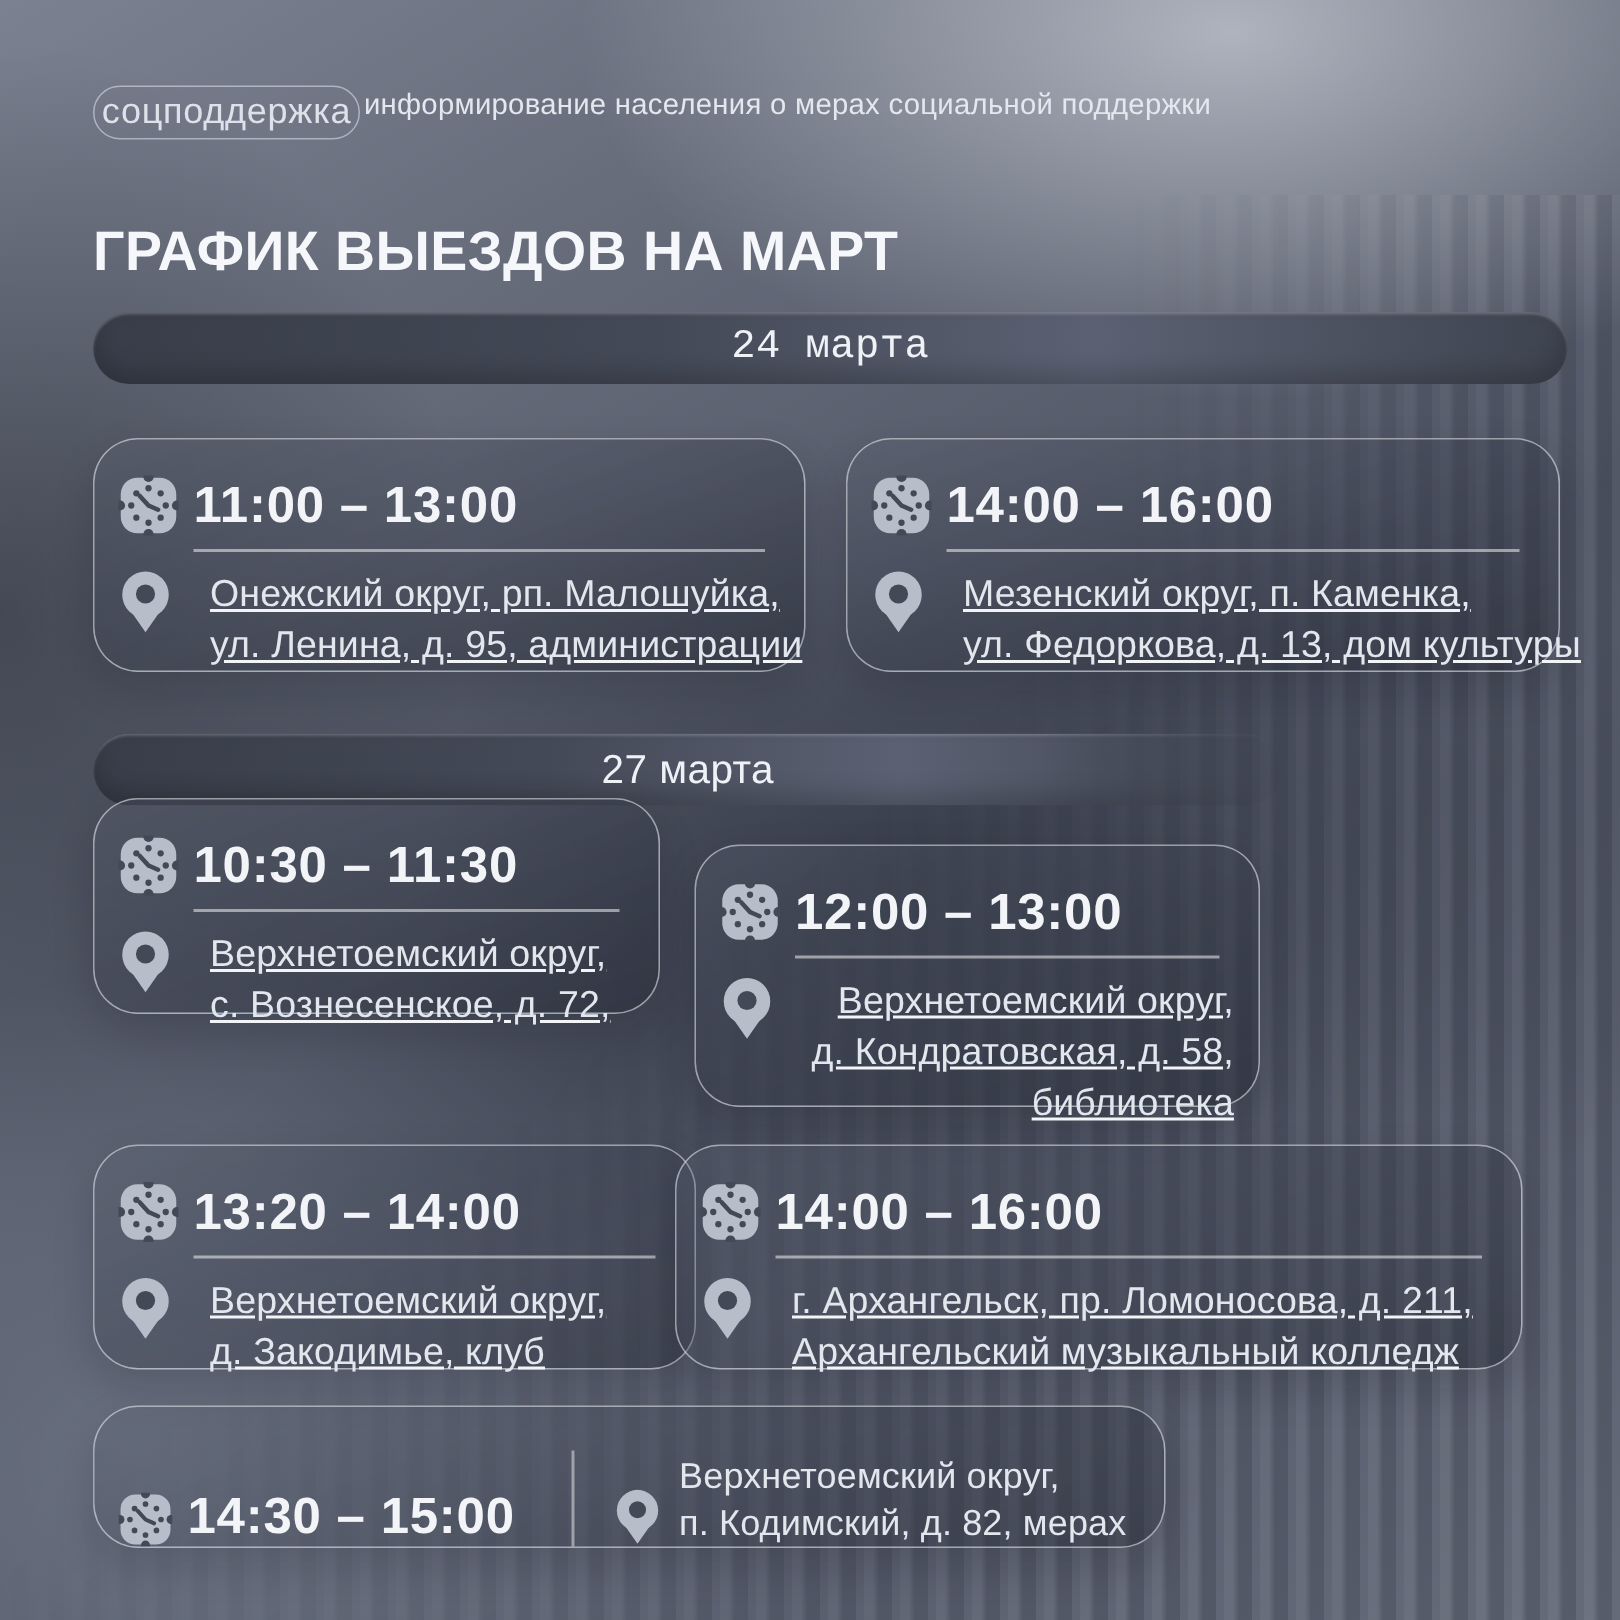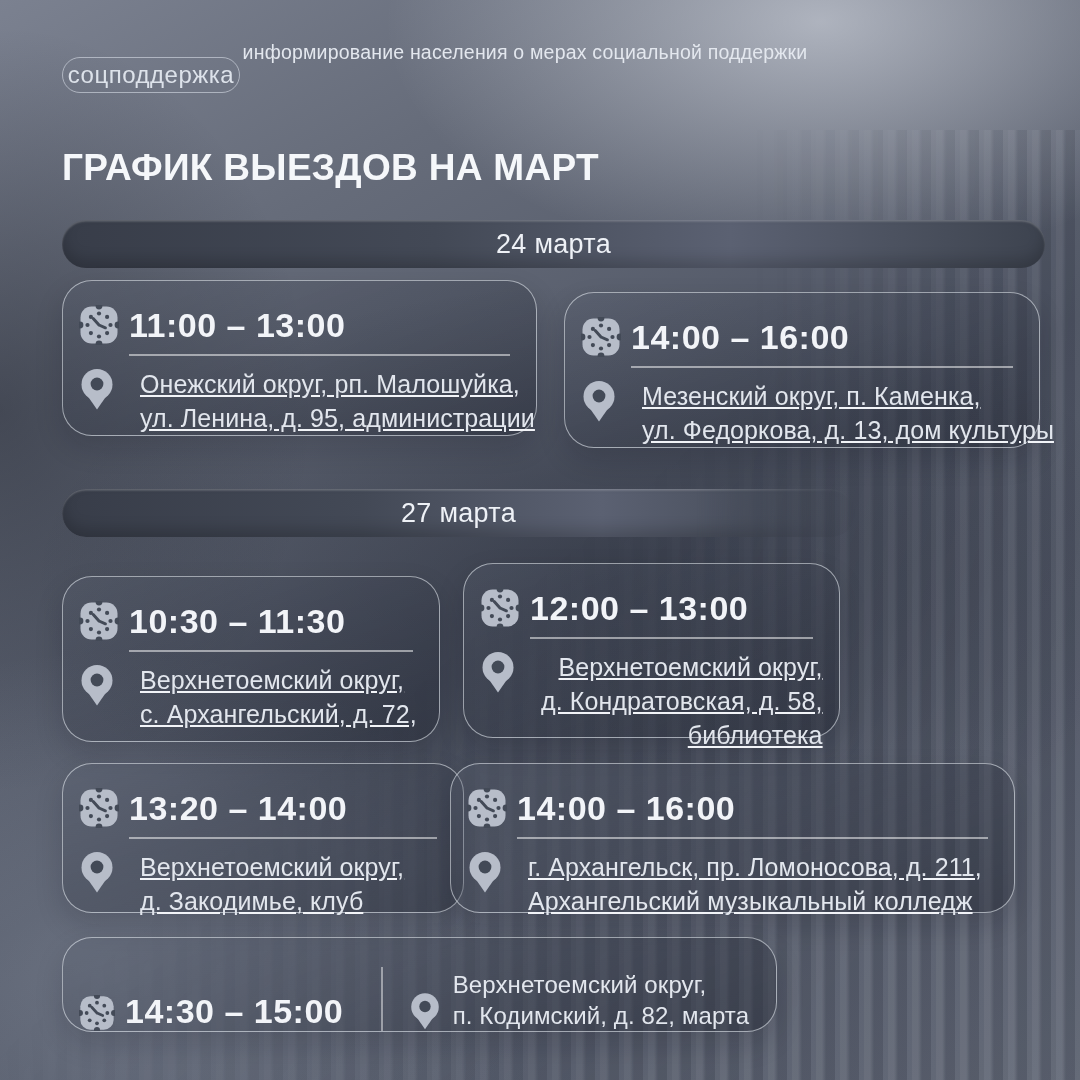--- a/index.html
+++ b/index.html
@@ -22,28 +22,28 @@
     mask-image:linear-gradient(to left top, rgba(0,0,0,.95) 16%, transparent 52%),
                linear-gradient(to left, rgba(0,0,0,.85) 0, rgba(0,0,0,.5) 140px, transparent 330px);
   }
   .abs{position:absolute;}
   
   .badge{left:62px;top:57px;width:176px;height:34px;border:1.5px solid rgba(226,231,240,.55);
     border-radius:18px;display:flex;align-items:center;justify-content:center;
     color:#dde2ea;font-size:24px;letter-spacing:.5px;}
   .title-block{left:240px;top:38px;width:570px;text-align:center;color:#f3f5f9;}
   .title{margin:0;font-size:47px;font-weight:300;letter-spacing:1.5px;line-height:1.08;white-space:nowrap;}
-  .subtitle{margin-top:3px;font-size:19.5px;font-weight:400;color:#e3e7ee;letter-spacing:.2px;white-space:nowrap;}
+  .subtitle{margin-top:21px;font-size:19.5px;font-weight:400;color:#e3e7ee;letter-spacing:.2px;white-space:nowrap;}
   .schedule-title{left:62px;top:147px;margin:0;font-size:37px;font-weight:700;color:#f5f7fa;letter-spacing:.3px;}
   
   .banner{height:48px;border-radius:24px;display:flex;align-items:center;justify-content:center;
     color:#eef1f6;font-size:27px;font-weight:500;letter-spacing:.3px;
     background-image:linear-gradient(to right,#383d49,#434956 38%,#5b6172 68%,#474d5a 90%,#3d434f);
     box-shadow:inset 0 1.5px 2px rgba(255,255,255,.22), inset 0 -8px 14px rgba(0,0,0,.18);}
-  .banner-1{left:62px;top:220px;width:983px;}
+  .banner-1{left:62px;top:208px;width:983px;font-family:Liberation Mono, monospace;}
   .banner-2{left:62px;top:489px;width:793px;
     -webkit-mask-image:linear-gradient(to right,#000 80%,transparent 100%);
     mask-image:linear-gradient(to right,#000 80%,transparent 100%);}
   
   .card{border:1.3px solid rgba(240,245,252,.55);border-radius:30px;
     background:linear-gradient(160deg, rgba(92,99,115,.30), rgba(28,32,44,.42));
     box-shadow:0 12px 28px rgba(10,14,22,.16);
     box-sizing:border-box;padding:24px 26px 0 16px;color:#f2f4f8;}
   .time-row{display:flex;align-items:center;gap:10px;}
   .icon{color:#b7bdc9;display:inline-flex;flex-shrink:0;}
@@ -100,21 +100,21 @@
   <div class="abs title-block">
     <div class="subtitle">информирование населения о мерах социальной поддержки</div>
   </div>
 
   <h2 class="abs schedule-title">ГРАФИК ВЫЕЗДОВ НА МАРТ</h2>
 
   <div class="abs banner banner-1">
     <span>24 марта</span>
   </div>
 
-  <article class="abs card" style="left:62px;top:280px;width:475px;height:156px;">
+  <article class="abs card" style="left:62px;top:292px;width:475px;height:156px;">
     <div class="time-row">
       <span class="icon clock">
           <svg>
             <use href="#ic-clock"></use>
           </svg>
         </span>
       <span class="time">11:00 – 13:00</span>
     </div>
     <div class="divider"></div>
     <div class="loc-row">
@@ -150,39 +150,39 @@
         <span>Мезенский округ, п. Каменка,</span>
         <span>ул. Федоркова, д. 13, дом культуры</span>
       </div>
     </div>
   </article>
 
   <div class="abs banner banner-2">
     <span>27 марта</span>
   </div>
 
-  <article class="abs card" style="left:62px;top:576px;width:378px;height:166px;">
+  <article class="abs card" style="left:62px;top:532px;width:378px;height:144px;">
     <div class="time-row">
       <span class="icon clock">
           <svg>
             <use href="#ic-clock"></use>
           </svg>
         </span>
       <span class="time">10:30 – 11:30</span>
     </div>
     <div class="divider"></div>
     <div class="loc-row">
       <span class="icon pin">
           <svg>
             <use href="#ic-pin"></use>
           </svg>
         </span>
       <div class="loc">
         <span>Верхнетоемский округ,</span>
-        <span>с. Архангельский, д. 72,</span>
+        <span>с. Вознесенское, д. 72,</span>
       </div>
     </div>
   </article>
 
   <article class="abs card" style="left:463px;top:563px;width:377px;height:175px;text-align:right;">
     <div class="time-row">
       <span class="icon clock">
           <svg>
             <use href="#ic-clock"></use>
           </svg>
@@ -258,16 +258,16 @@
       </span>
     <span class="time">14:30 – 15:00</span>
     <div class="vdiv"></div>
     <span class="icon pin">
         <svg>
           <use href="#ic-pin"></use>
         </svg>
       </span>
     <div class="loc">
       <span>Верхнетоемский округ,</span>
-      <span>п. Кодимский, д. 82, марта</span>
+      <span>п. Кодимский, д. 82, мерах</span>
     </div>
   </article>
 </div>
 
 </body></html>

